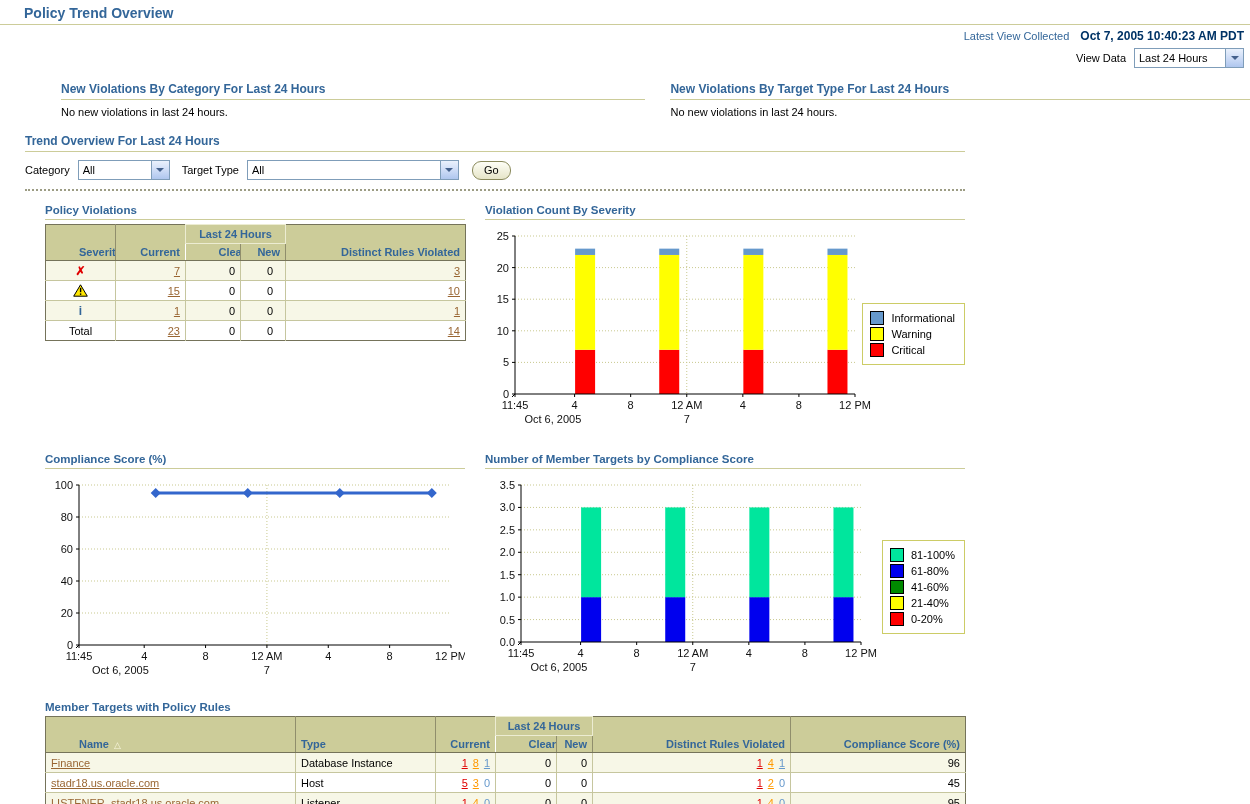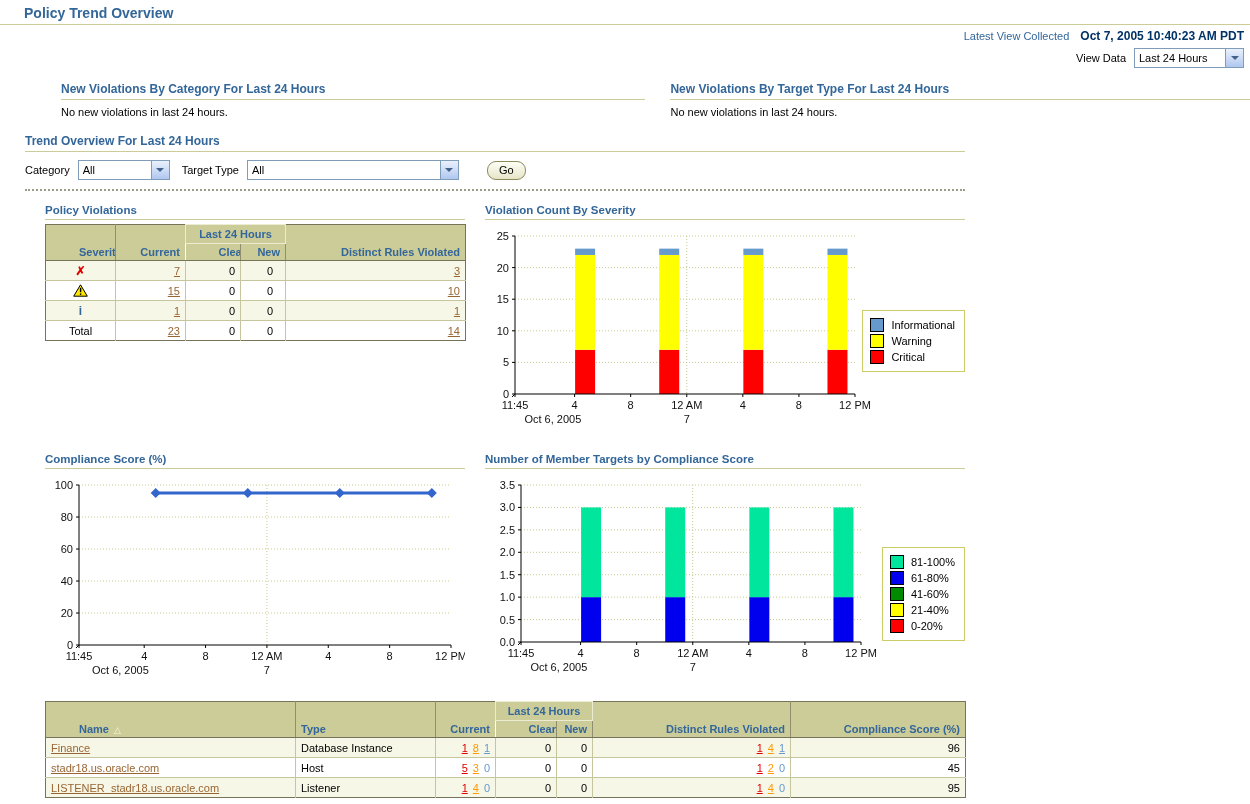--- a/index.html
+++ b/index.html
@@ -32,21 +32,21 @@
   .chev{width:0;height:0;border-left:4px solid transparent;border-right:4px solid transparent;border-top:4px solid #44618C;}
   .go-btn{font-family:"Liberation Sans",sans-serif;font-size:11px;color:#000;border:1px solid #8A8A5C;border-radius:9px;background:linear-gradient(#FEFEF6,#E6E5C8);padding:2px 11px 3px 11px;cursor:pointer;}
   
   .charts{margin-left:45px;width:920px;}
   .chart-row{display:flex;margin-top:13px;}
   .cell-left{width:420px;margin-right:20px;position:relative;}
   .cell-right{width:480px;position:relative;}
   .chart-title{color:#336699;font-weight:bold;font-size:11.5px;padding-bottom:3px;border-bottom:1px solid #CCCC99;margin-bottom:4px;}
   .plain-title{color:#336699;font-weight:bold;font-size:11.5px;margin-bottom:3px;}
   svg text{font-family:"Liberation Sans",sans-serif;font-size:11px;fill:#111;}
-  .legend{position:absolute;background:#fff;border:1px solid #CCCC66;padding:5px 9px 5px 7px;margin-top:7px;}
+  .legend{position:absolute;background:#fff;border:1px solid #CCCC66;padding:5px 9px 5px 7px;}
   .legend-row{display:flex;align-items:center;margin:2px 0;white-space:nowrap;}
   .swatch{width:12px;height:12px;border:1px solid #000;margin-right:7px;flex:0 0 12px;}
   
   table.em{border-collapse:collapse;font-size:11px;border:1px solid #75735A;table-layout:fixed;}
   table.em th{background:#CCCC99;color:#336699;font-weight:bold;padding:2px 5px;vertical-align:bottom;border-left:1px solid #908E6C;overflow:hidden;white-space:nowrap;}
   table.em th:first-child{border-left:none;padding-left:33px;}
   table.em thead .hdr-bottom{border-bottom:1px solid #75735A;}
   table.em th.l24{border:1px solid #ECECD2;text-align:center;vertical-align:middle;height:14px;}
   table.em td{padding:2px 5px;height:15px;border-left:1px solid #C6C69E;border-top:1px solid #C6C69E;overflow:hidden;white-space:nowrap;}
   table.em td:first-child{border-left:none;}
@@ -106,21 +106,21 @@
           <span class="chev"></span>
         </span>
     </span>
     <span style="margin-left:4px">Target Type</span>
     <span class="xp-select" style="width:212px">
       <span class="xp-value">All</span>
       <span class="xp-arrow">
           <span class="chev"></span>
         </span>
     </span>
-    <button class="go-btn" style="margin-left:20px">Go</button>
+    <button class="go-btn" style="margin-left:5px">Go</button>
   </div>
   <div class="dotted"></div>
 </div>
 
 <div class="charts">
 
   <div class="chart-row">
     <div class="cell-left">
       <div class="chart-title">Policy Violations</div>
       <table class="em" style="width:420px">
@@ -373,20 +373,21 @@
             <span class="swatch" style="background:#FF0000"></span>
             <span>0-20%</span>
           </div>
         </div>
     </div>
   </div>
 
 </div>
 
 <div class="bottom">
+  <div class="plain-title">Member Targets with Policy Rules</div>
   <table class="em" style="width:920px">
     <colgroup>
         <col style="width:250px">
         <col style="width:140px">
         <col style="width:60px">
         <col style="width:61px">
         <col style="width:36px">
         <col style="width:198px">
         <col style="width:175px">
       </colgroup>

